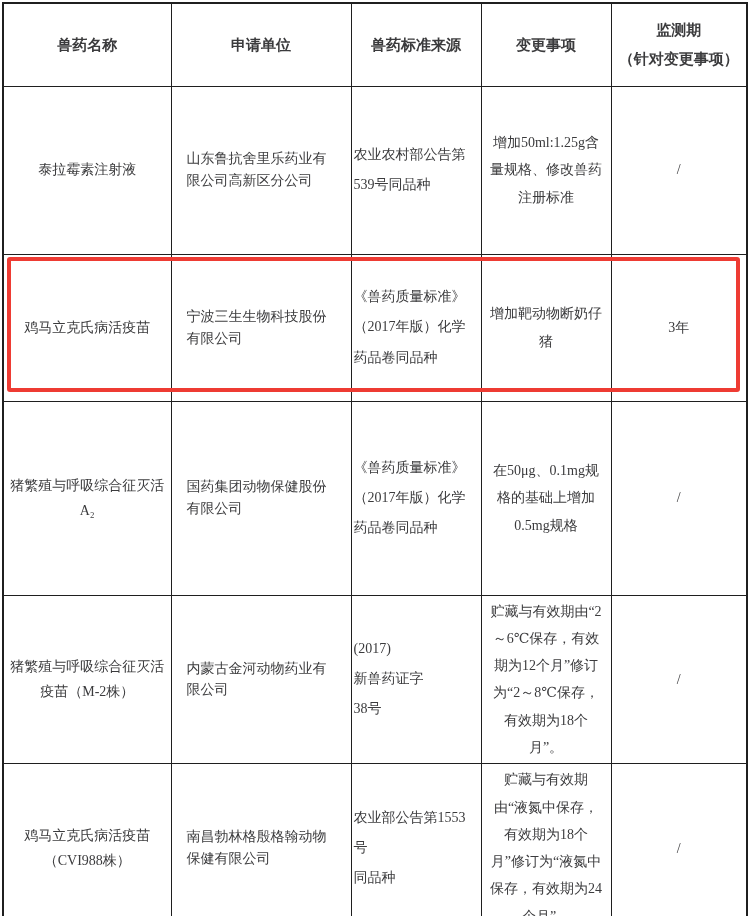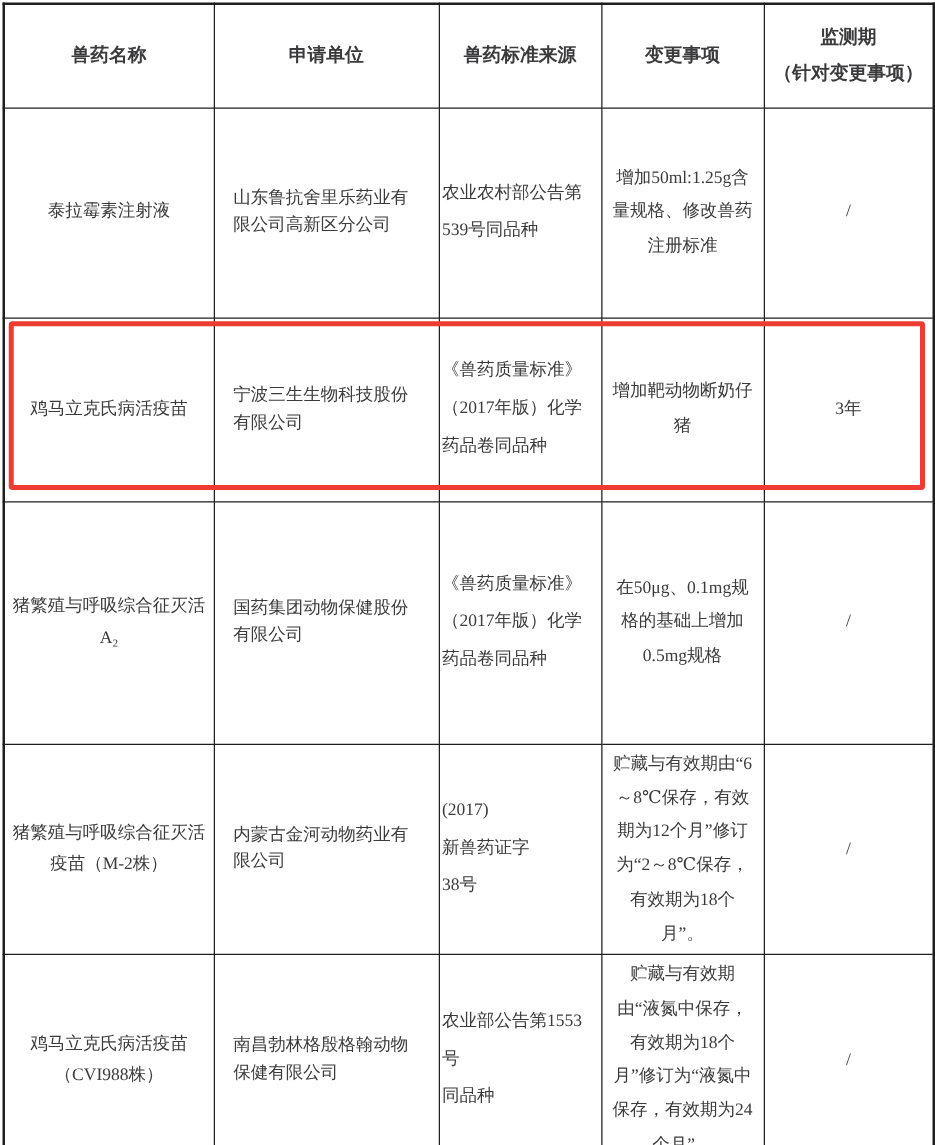--- a/index.html
+++ b/index.html
@@ -129,21 +129,21 @@
       <td class="c-change">在50μg、0.1mg规格的基础上增加0.5mg规格</td>
       <td class="c-period">/</td>
     </tr>
     <tr style="height:168px;">
       <td class="c-name">猪繁殖与呼吸综合征灭活
 疫苗（M-2株）</td>
       <td class="c-applicant">内蒙古金河动物药业有限公司</td>
       <td class="c-source">(2017)
 新兽药证字
 38号</td>
-      <td class="c-change">贮藏与有效期由“6～8℃保存，有效期为12个月”修订为“2～8℃保存，有效期为18个月”。</td>
+      <td class="c-change">贮藏与有效期由“2～6℃保存，有效期为12个月”修订为“2～8℃保存，有效期为18个月”。</td>
       <td class="c-period">/</td>
     </tr>
     <tr style="height:151px;">
       <td class="c-name">鸡马立克氏病活疫苗
 （CVI988株）</td>
       <td class="c-applicant">南昌勃林格殷格翰动物保健有限公司</td>
       <td class="c-source">农业部公告第1553号
 同品种</td>
       <td class="c-change">贮藏与有效期由“液氮中保存，有效期为18个月”修订为“液氮中保存，有效期为24个月”。</td>
       <td class="c-period">/</td>

